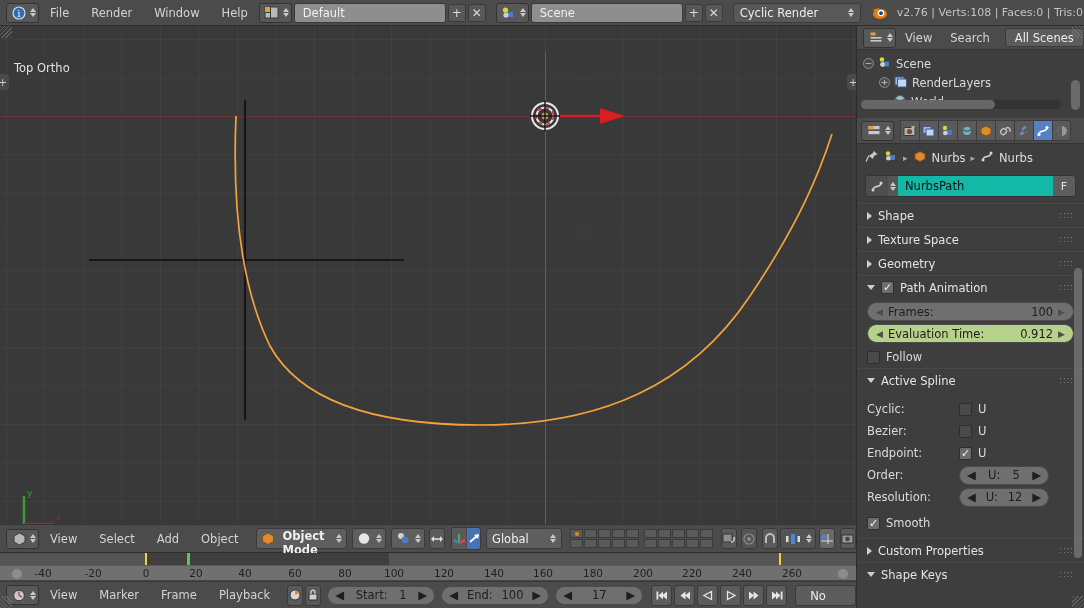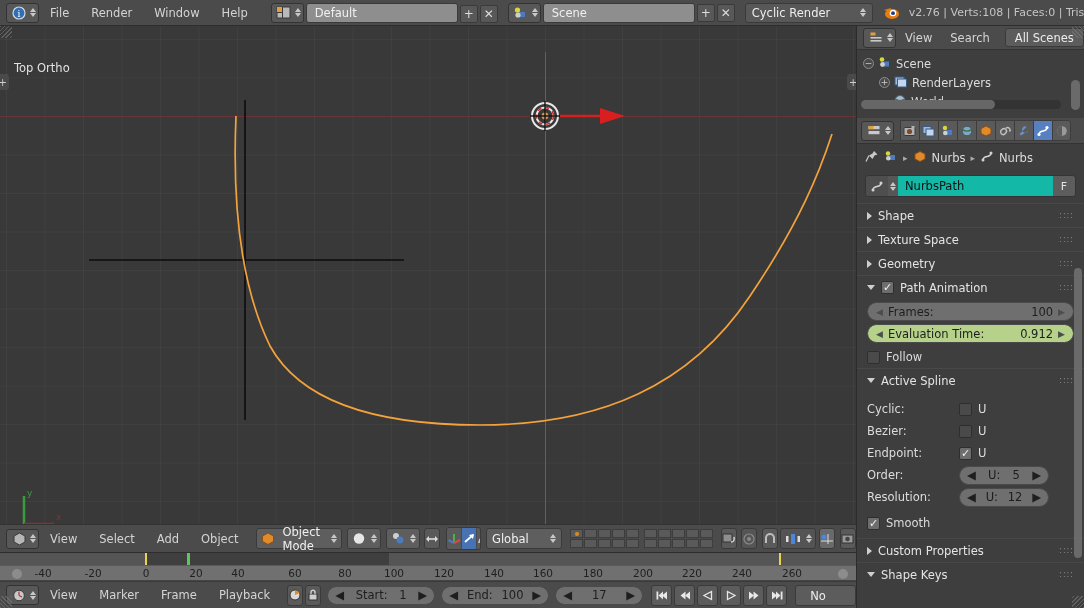--- a/index.html
+++ b/index.html
@@ -81,22 +81,22 @@
   }
   .gizmo { position:absolute; left:18px; top:460px; width:50px; height:45px; }
 
   
   .vp-header {
     position:absolute; left:0; top:524px; width:856px; height:29px;
     background:#4b4b4b; display:flex; align-items:center;
     border-top:1px solid #333; border-bottom:1px solid #2e2e2e;
   }
   .mode-combo {
-    display:flex; align-items:center; height:21px; background:#5e5e5e;
-    border:1px solid #3a3a3a; border-radius:3px; padding:0 4px; margin-left:6px; gap:4px;
+    display:flex; height:21px; background:#5e5e5e;
+    border:1px solid #3a3a3a; border-radius:3px; padding:0 4px; margin-left:6px; gap:4px;font-weight:bold;
   }
   .mode-combo .txt { color:#f0f0f0; font-size:11.5px; padding:0 4px; }
   .round-btn {
     display:flex; align-items:center; height:21px; background:#5e5e5e;
     border:1px solid #3a3a3a; border-radius:3px; margin-left:5px; padding:0 3px; gap:3px;
   }
   .tool-grp { display:flex; margin-left:6px; border:1px solid #3a3a3a; border-radius:3px; overflow:hidden; }
   .tool-btn {
     width:23px; height:21px; background:#5a5a5a; display:flex; align-items:center; justify-content:center;
     border-right:1px solid #4a4a4a;
@@ -260,21 +260,21 @@
       <span class="spin">
           <i class="up"></i>
           <i class="dn"></i>
         </span>
     </div>
     <div class="menu-item">File</div>
     <div class="menu-item">Render</div>
     <div class="menu-item">Window</div>
     <div class="menu-item">Help</div>
 
-    <div style="display:flex;align-items:flex-end;margin-left:12px;">
+    <div style="display:flex;align-items:center;margin-left:0;">
       <div class="editor-sel" style="margin-left:0">
         <span class="icon-box">
           <svg width="15" height="13" viewBox="0 0 15 13">
               <rect x="1" y="1" width="13" height="11" fill="#b9b9b9" stroke="#3a3a3a"></rect>
               <rect x="1" y="1" width="5" height="5" fill="#e0a040"></rect>
               <line x1="6.5" y1="1" x2="6.5" y2="12" stroke="#3a3a3a"></line>
               <line x1="1" y1="6.5" x2="6.5" y2="6.5" stroke="#3a3a3a"></line>
             </svg>
         </span>
         <span class="spin">
@@ -829,21 +829,21 @@
       <div class="tl-key" style="left:779px"></div>
       <div class="tl-play" style="left:187px"></div>
     </div>
     <div class="tl-ruler">
       <div class="tl-knob" style="left:12px"></div>
       <div class="tl-knob" style="left:838px"></div>
       <span class="tl-tick" style="left:43px">-40</span>
       <span class="tl-tick" style="left:93px">-20</span>
       <span class="tl-tick" style="left:146px">0</span>
       <span class="tl-tick" style="left:196px">20</span>
-      <span class="tl-tick" style="left:238px">40</span>
+      <span class="tl-tick" style="left:245px">40</span>
       <span class="tl-tick" style="left:295px">60</span>
       <span class="tl-tick" style="left:345px">80</span>
       <span class="tl-tick" style="left:394px">100</span>
       <span class="tl-tick" style="left:444px">120</span>
       <span class="tl-tick" style="left:494px">140</span>
       <span class="tl-tick" style="left:543px">160</span>
       <span class="tl-tick" style="left:593px">180</span>
       <span class="tl-tick" style="left:643px">200</span>
       <span class="tl-tick" style="left:692px">220</span>
       <span class="tl-tick" style="left:742px">240</span>

